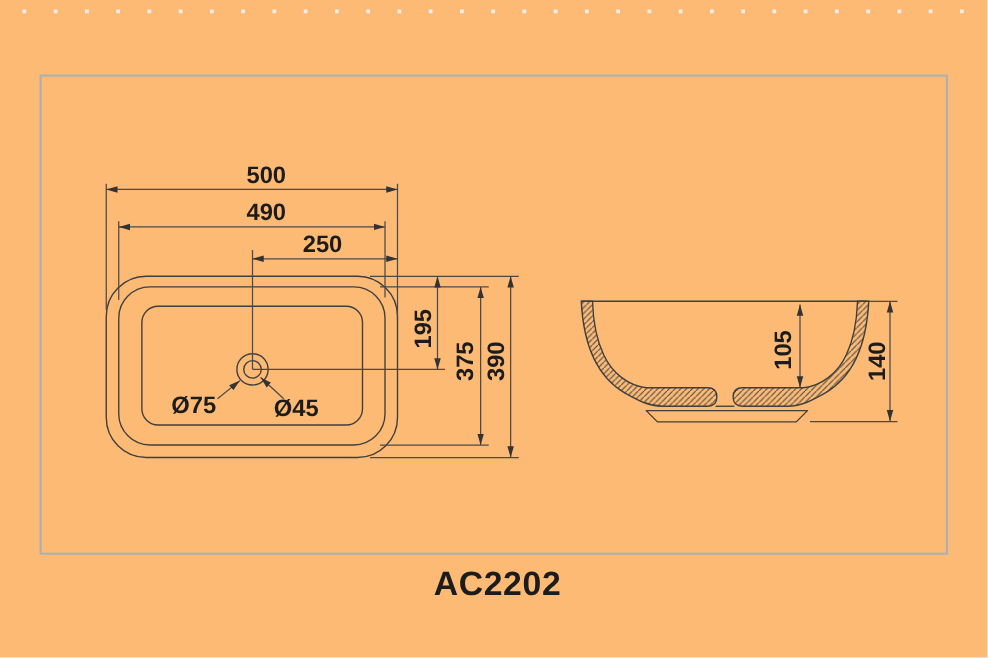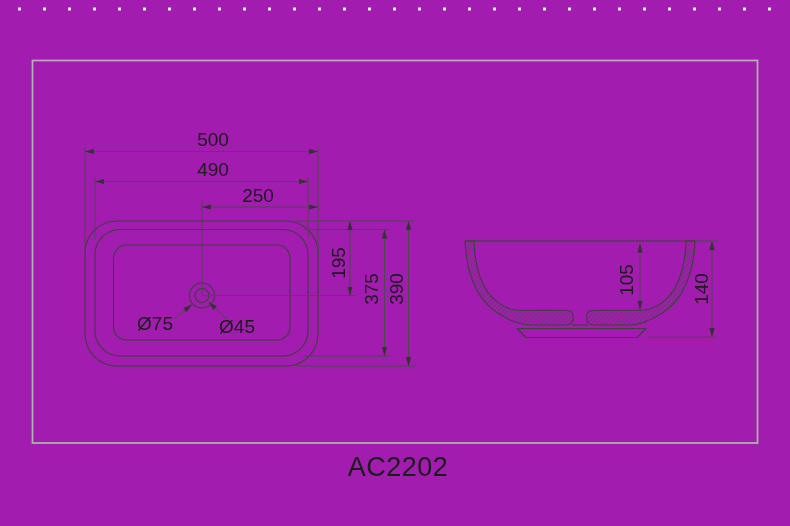--- a/index.html
+++ b/index.html
@@ -1,21 +1,22 @@
 <!DOCTYPE html>
 <html><head>
 <meta charset="utf-8">
 <style>
   html,body{margin:0;padding:0;background:#fff;}
   .canvas{
     position:relative;
     width:790px;height:526px;
-    background:#a21caf;
+    background:#fdba74;
     font-family:"Liberation Sans", sans-serif;
     overflow:hidden;
+    font-weight:bold;
   }
   svg{position:absolute;left:0;top:0;}
   text{fill:#1c1c1c;}
   .dim-text{font-size:19px;}
   .model-text{font-size:27px;letter-spacing:0.5px;}
 </style>
 </head>
 <body>
 
 <div class="canvas">

